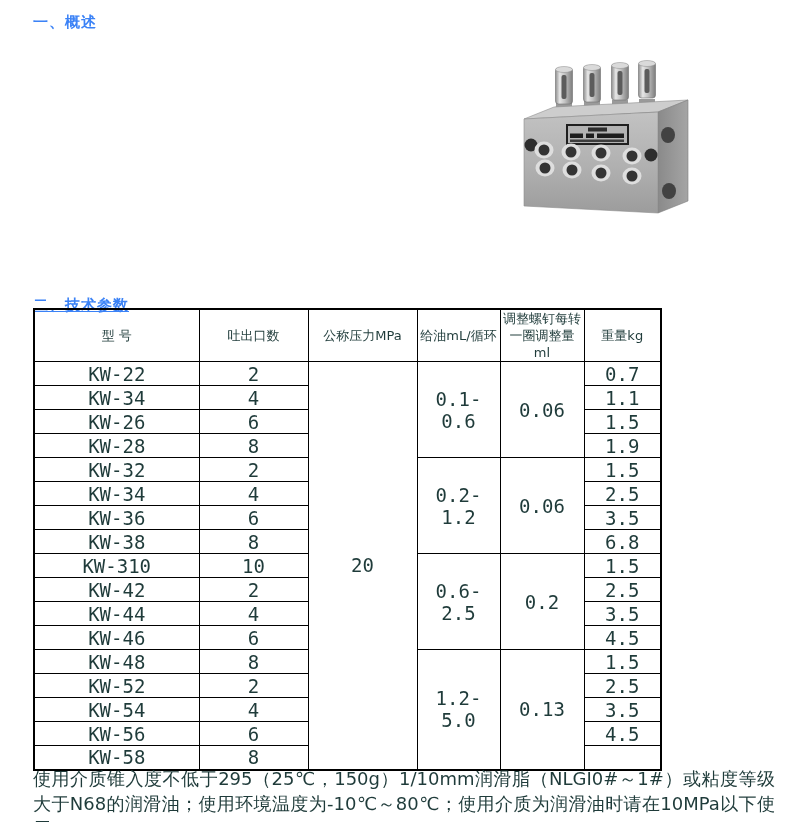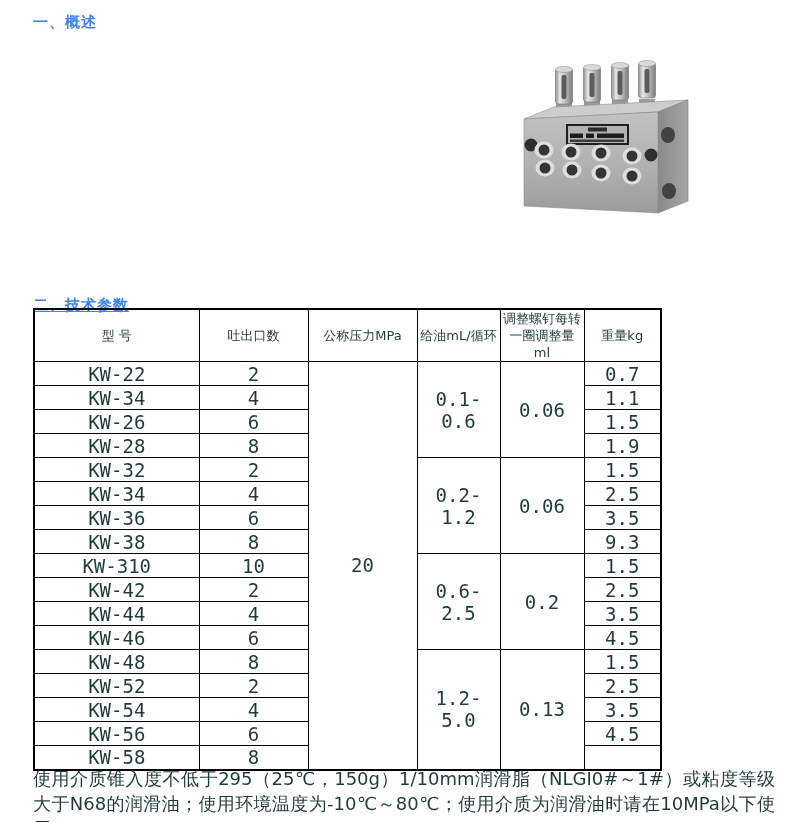--- a/index.html
+++ b/index.html
@@ -204,21 +204,21 @@
         <td class="mono">2.5</td>
       </tr>
       <tr>
         <td class="mono">KW-36</td>
         <td class="mono">6</td>
         <td class="mono">3.5</td>
       </tr>
       <tr>
         <td class="mono">KW-38</td>
         <td class="mono">8</td>
-        <td class="mono">9.3</td>
+        <td class="mono">6.8</td>
       </tr>
       <tr>
         <td class="mono">KW-310</td>
         <td class="mono">10</td>
         <td class="mono" rowspan="4">0.6-2.5</td>
         <td class="mono" rowspan="4">0.2</td>
         <td class="mono">1.5</td>
       </tr>
       <tr>
         <td class="mono">KW-42</td>

